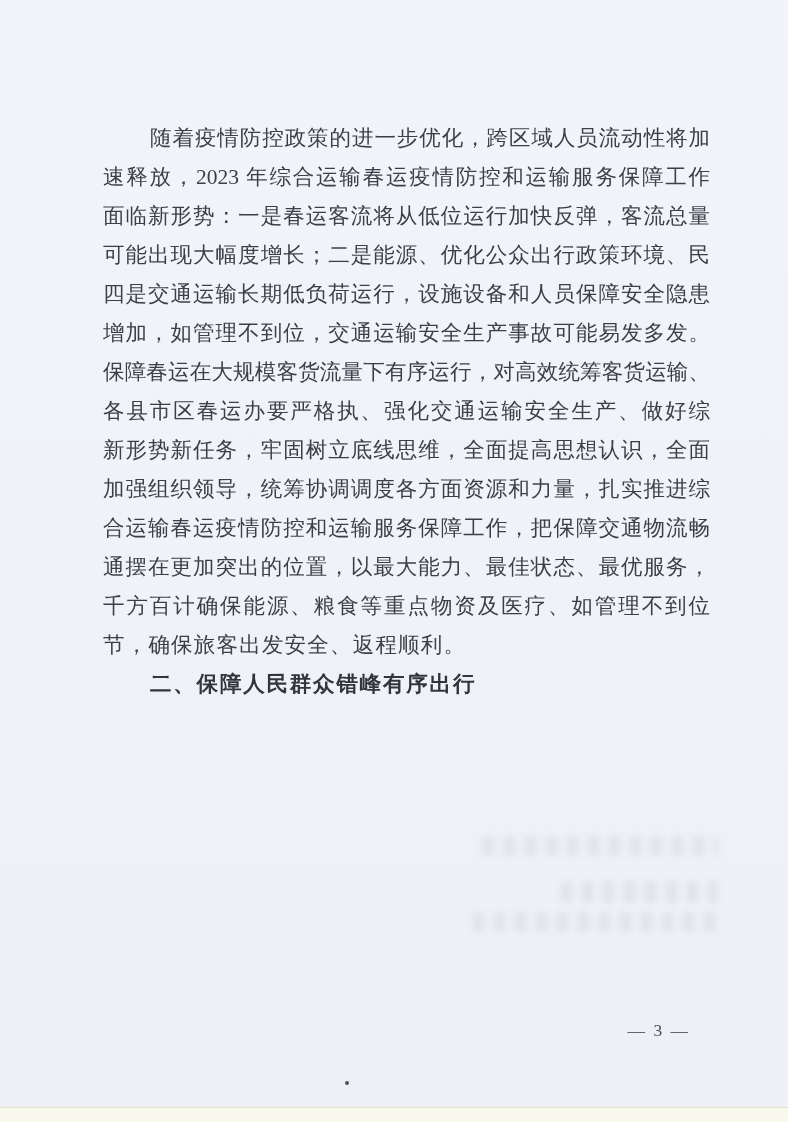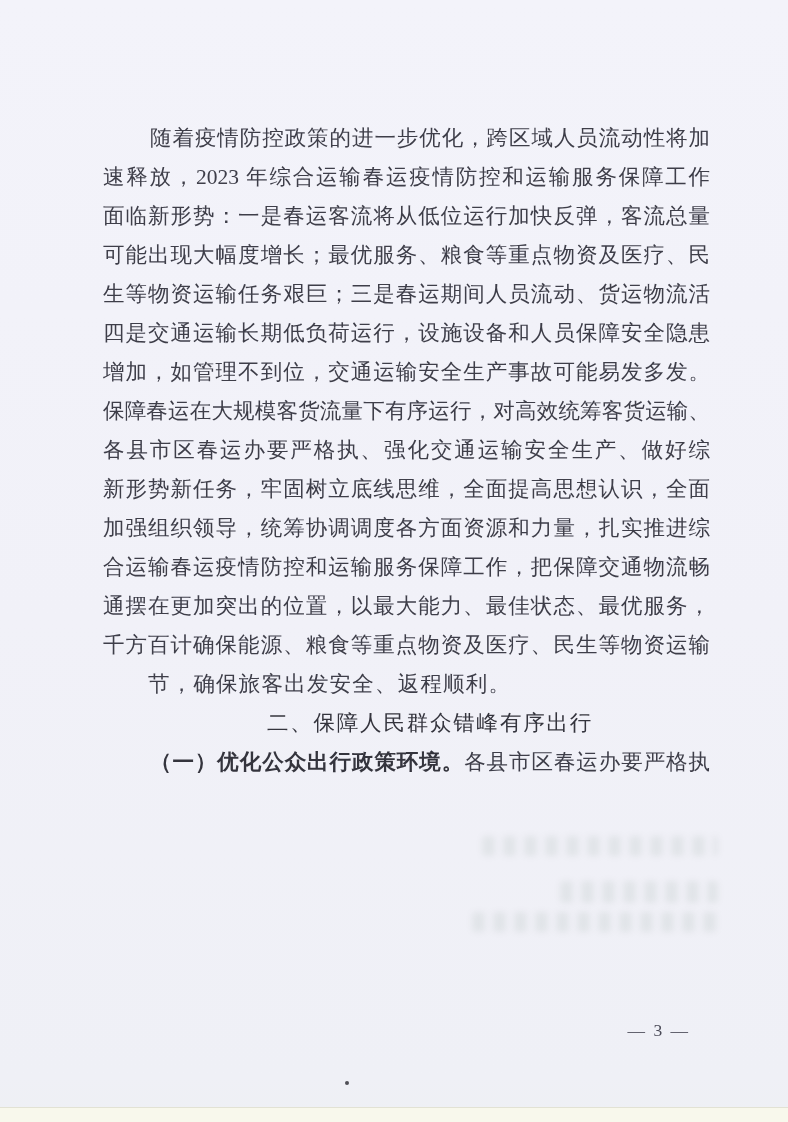--- a/index.html
+++ b/index.html
@@ -32,27 +32,26 @@
     text-align:justify;
     text-align-last:justify;
     text-justify:inter-character;
     overflow:hidden;
   }
   .line.indent{ text-indent:47px; }
   .line.short{
     text-align:left;
     text-align-last:auto;
     letter-spacing:1.2px;
-    margin-left:45px;
   }
   .line.head{
-    text-align:center;
+    text-align:left;
     text-align-last:auto;
     text-indent:47px;
-    font-weight:400;
+    font-weight:700;
     letter-spacing:1.8px;
     color:#34343d;
   }
   .bold-lead{ font-weight:700; color:#34343d; }
   .page-number{
     position:absolute;
     top:1018px;right:114px;
     color:#4b4b58;
     font-size:17.5px;
     letter-spacing:2px;
@@ -78,38 +77,34 @@
 </style>
 </head>
 <body>
 
 <div class="scan-page">
 
   <div class="doc-body">
     <div class="line indent">随着疫情防控政策的进一步优化，跨区域人员流动性将加</div>
     <div class="line">速释放，2023 年综合运输春运疫情防控和运输服务保障工作</div>
     <div class="line">面临新形势：一是春运客流将从低位运行加快反弹，客流总量</div>
-    <div class="line">可能出现大幅度增长；最优服务、粮食等重点物资及医疗、民</div>
-    <div class="line">生等物资运输任务艰巨；三是春运期间人员流动、货运物流活</div>
+    <div class="line">可能出现大幅度增长；二是能源、优化公众出行政策环境、民</div>
     <div class="line">四是交通运输长期低负荷运行，设施设备和人员保障安全隐患</div>
     <div class="line">增加，如管理不到位，交通运输安全生产事故可能易发多发。</div>
     <div class="line">保障春运在大规模客货流量下有序运行，对高效统筹客货运输、</div>
     <div class="line">各县市区春运办要严格执、强化交通运输安全生产、做好综</div>
     <div class="line">新形势新任务，牢固树立底线思维，全面提高思想认识，全面</div>
     <div class="line">加强组织领导，统筹协调调度各方面资源和力量，扎实推进综</div>
     <div class="line">合运输春运疫情防控和运输服务保障工作，把保障交通物流畅</div>
     <div class="line">通摆在更加突出的位置，以最大能力、最佳状态、最优服务，</div>
-    <div class="line">千方百计确保能源、粮食等重点物资及医疗、民生等物资运输</div>
+    <div class="line">千方百计确保能源、粮食等重点物资及医疗、如管理不到位</div>
     <div class="line short">节，确保旅客出发安全、返程顺利。</div>
 
     <div class="line head">二、保障人民群众错峰有序出行</div>
 
-    <div class="line indent">
-      <span class="bold-lead">（一）优化公众出行政策环境。</span><span>各县市区春运办要严格执</span>
-    </div>
   </div>
 
   <div class="page-number">— 3 —</div>
 
   <div class="bleed b1"></div>
   <div class="bleed b2"></div>
   <div class="bleed b3"></div>
 
   <div class="speck"></div>
 

